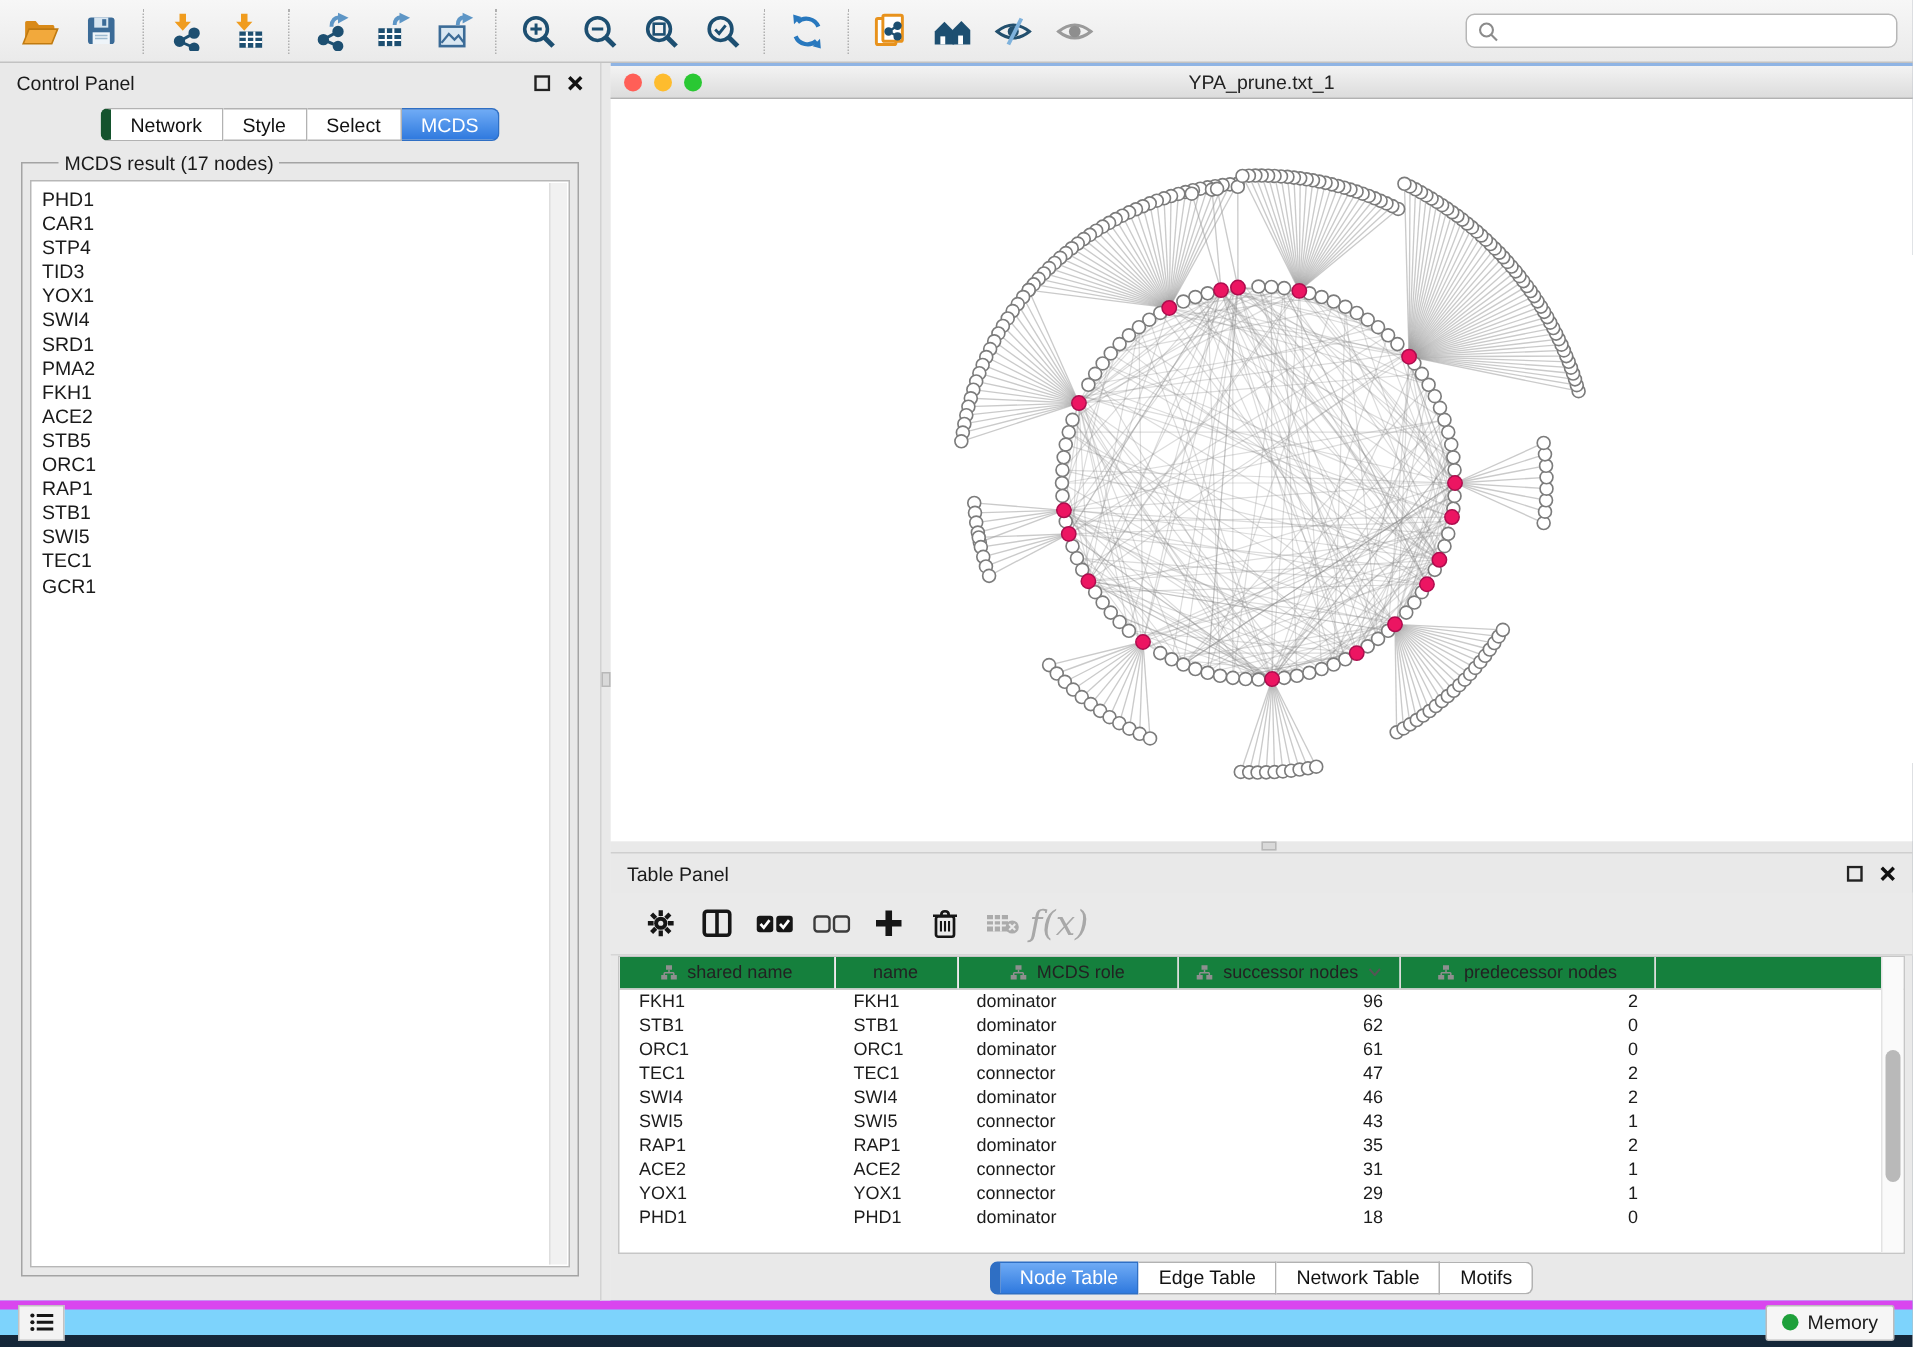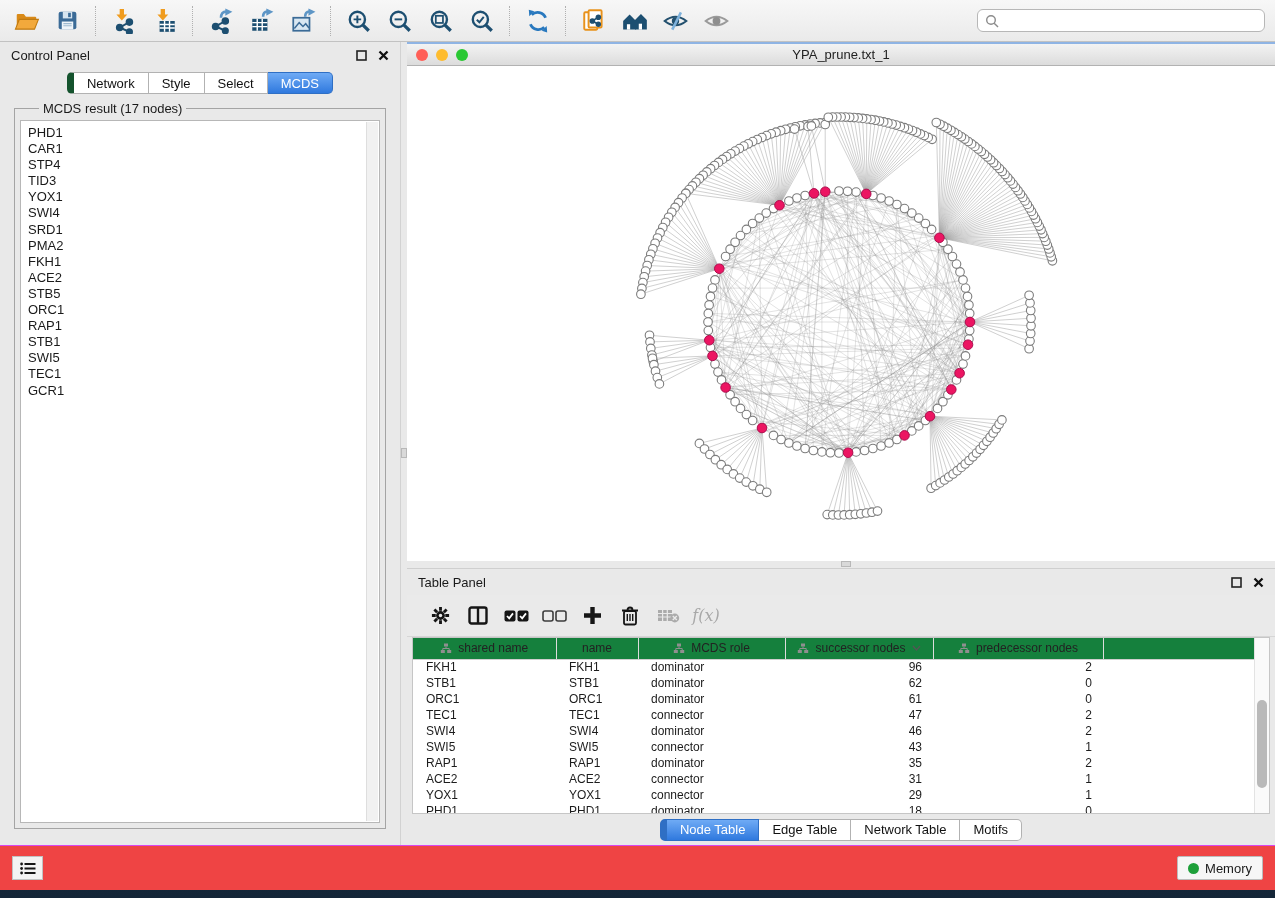--- a/index.html
+++ b/index.html
@@ -82,28 +82,28 @@
   th { height:21px; background:#15803d; border-right:1px solid #dcdcdc; border-bottom:1px solid #cfcfcf;
        font-weight:normal; font-size:12px; color:#222; white-space:nowrap; overflow:hidden; }
   th .hwrap { display:flex; align-items:center; justify-content:center; gap:6px; }
   td { height:16px; font-size:12px; color:#1c1c1c; padding-left:13px; white-space:nowrap; overflow:hidden; }
   td.num { text-align:right; padding-right:11px; padding-left:0; }
   .tscroll { position:absolute; right:0; top:0; bottom:0; width:15px; background:#fafafa; border-left:1px solid #e3e3e3; }
   .tthumb { position:absolute; left:2px; top:62px; width:10px; height:88px; border-radius:5px; background:#b9b9b9; }
   .tp-tabs { height:31px; flex:none; display:flex; justify-content:center; align-items:center; }
 
   
-  .statusbar { height:45px; flex:none; background:#ef4444; border-top:1px solid #d946ef;
+  .statusbar { height:23px; flex:none; background:#7dd3fc; border-top:6px solid #d946ef;
                display:flex; align-items:center; padding:0 12px; }
   .menu-btn { width:31px; height:24px; border:1px solid #c2c2c2; background:#f3f3f3;
               display:flex; align-items:center; justify-content:center; }
   .mem-btn { margin-left:auto; height:24px; border:1px solid #bcbcbc; background:#f6f6f6; border-radius:2px;
              display:flex; align-items:center; gap:6px; padding:0 10px; font-size:13px; }
   .memdot { width:11px; height:11px; border-radius:50%; background:#1ea03a; }
-  .fx { font-family:"DejaVu Serif","Liberation Serif",serif; font-style:italic; font-size:16px; color:#a8a8a8; }
+  .fx { font-family:"DejaVu Serif","Liberation Serif",serif; font-style:italic; font-size:23px; color:#a8a8a8; }
 </style>
 </head>
 <body>
 
 <div class="app">
 
   <div class="toolbar">
     <div class="tbtn">
       <svg width="27" height="26" viewBox="0 0 24 24">
         <path d="M3 19 V6.5 Q3 5.5 4 5.5 L9.5 5.5 L11.5 8 L20 8 Q21 8 21 9 L21 11" fill="#d98a18"></path>

